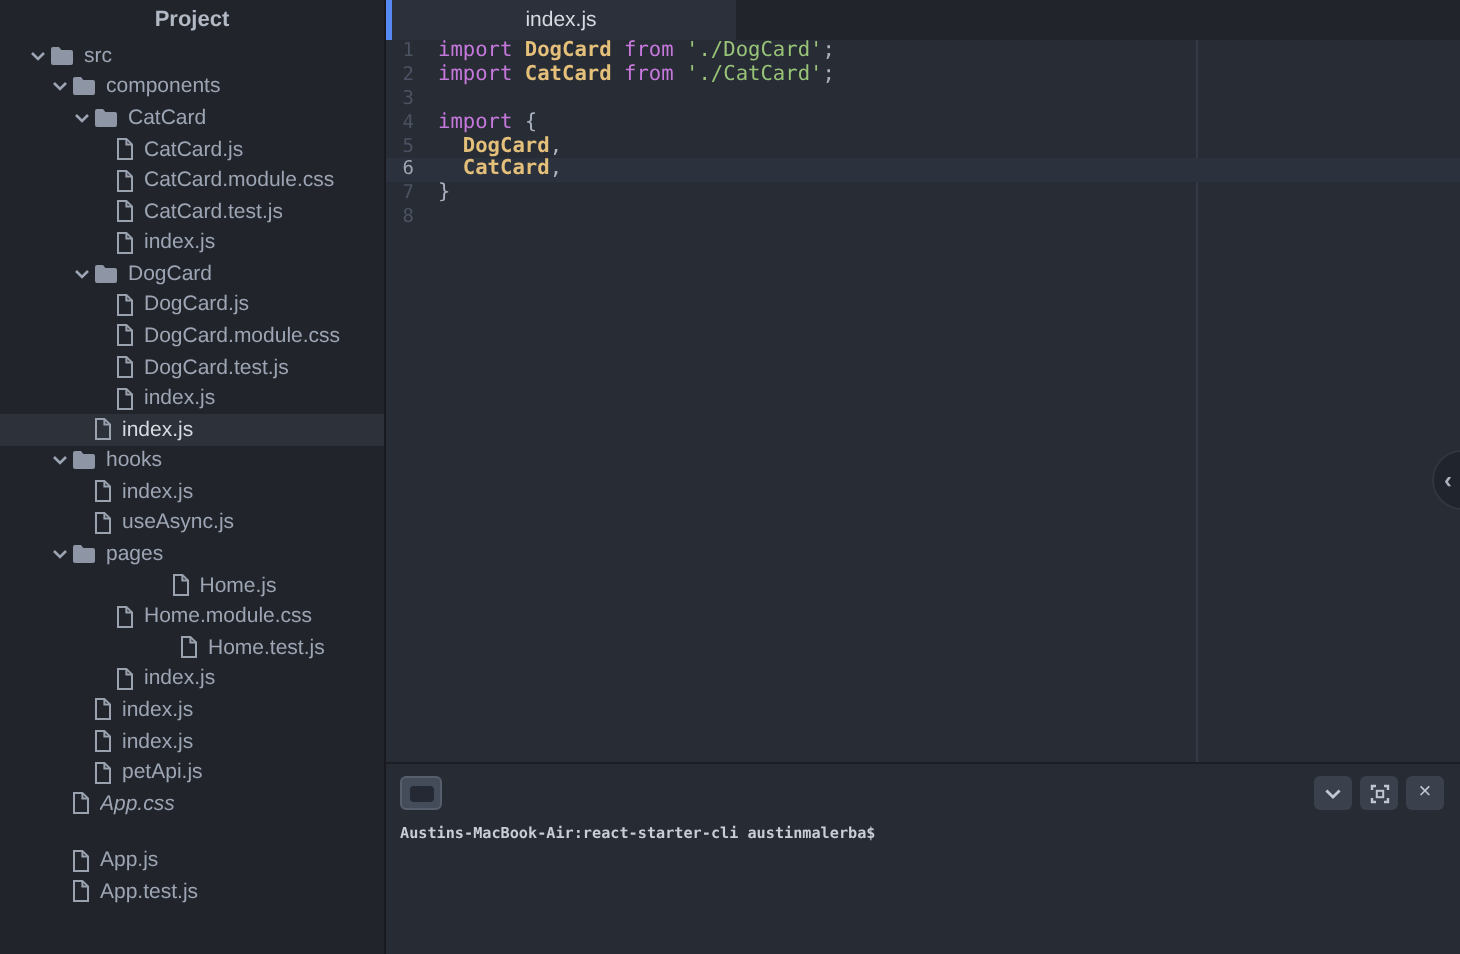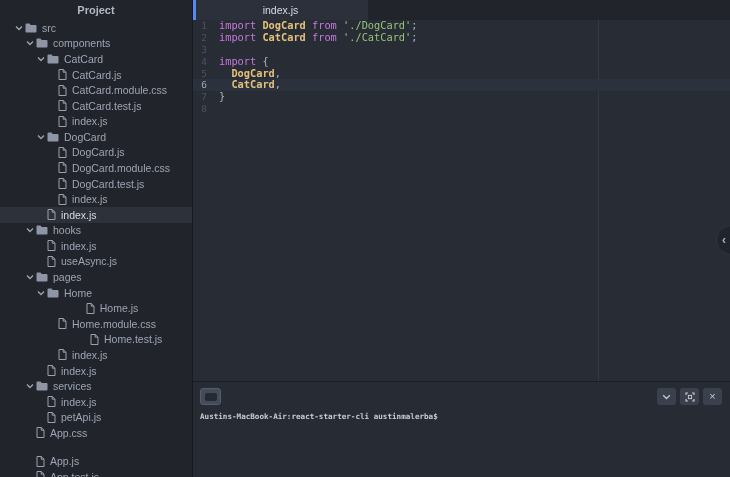--- a/index.html
+++ b/index.html
@@ -235,33 +235,20 @@
               <path d="M1 2.5 L4 5.5 L7 2.5" stroke="#9da5b4" stroke-width="1.3" fill="none"></path>
             </svg>
           </span>
           <span class="tree-icon">
             <svg width="12" height="10" viewBox="0 0 12 10">
               <path d="M0.5 1.5 a1 1 0 0 1 1 -1 h3 l1.2 1.5 h4.8 a1 1 0 0 1 1 1 v5.5 a1 1 0 0 1 -1 1 h-9 a1 1 0 0 1 -1 -1 z" fill="#8e96a6"></path>
             </svg>
           </span>
           <span class="tree-label">pages</span>
         </div>
-        <div class="tree-row" style="padding-left: 37px;">
-          <span class="tree-chevron">
-            <svg width="8" height="8" viewBox="0 0 8 8">
-              <path d="M1 2.5 L4 5.5 L7 2.5" stroke="#9da5b4" stroke-width="1.3" fill="none"></path>
-            </svg>
-          </span>
-          <span class="tree-icon">
-            <svg width="12" height="10" viewBox="0 0 12 10">
-              <path d="M0.5 1.5 a1 1 0 0 1 1 -1 h3 l1.2 1.5 h4.8 a1 1 0 0 1 1 1 v5.5 a1 1 0 0 1 -1 1 h-9 a1 1 0 0 1 -1 -1 z" fill="#8e96a6"></path>
-            </svg>
-          </span>
-          <span class="tree-label">Home</span>
-        </div>
         <div class="tree-row" style="padding-left: 32px; justify-content: center;">
           <span class="tree-icon">
             <svg width="9" height="11" viewBox="0 0 9 11">
               <path d="M1 0.5 h4.2 L8 3.2 v7.3 h-7 z" fill="none" stroke="#9aa1af" stroke-width="1"></path>
               <path d="M5.2 0.5 v2.7 h2.8" fill="none" stroke="#9aa1af" stroke-width="1"></path>
             </svg>
           </span>
           <span class="tree-label">Home.js</span>
         </div>
         <div class="tree-row" style="padding-left: 58px; text-align: center;">
@@ -293,52 +280,39 @@
         </div>
         <div class="tree-row" style="padding-left: 47px;">
           <span class="tree-icon">
             <svg width="9" height="11" viewBox="0 0 9 11">
               <path d="M1 0.5 h4.2 L8 3.2 v7.3 h-7 z" fill="none" stroke="#9aa1af" stroke-width="1"></path>
               <path d="M5.2 0.5 v2.7 h2.8" fill="none" stroke="#9aa1af" stroke-width="1"></path>
             </svg>
           </span>
           <span class="tree-label">index.js</span>
         </div>
-        <div class="tree-row" style="padding-left: 26px;">
-          <span class="tree-chevron">
-            <svg width="8" height="8" viewBox="0 0 8 8">
-              <path d="M1 2.5 L4 5.5 L7 2.5" stroke="#9da5b4" stroke-width="1.3" fill="none"></path>
-            </svg>
-          </span>
-          <span class="tree-icon">
-            <svg width="12" height="10" viewBox="0 0 12 10">
-              <path d="M0.5 1.5 a1 1 0 0 1 1 -1 h3 l1.2 1.5 h4.8 a1 1 0 0 1 1 1 v5.5 a1 1 0 0 1 -1 1 h-9 a1 1 0 0 1 -1 -1 z" fill="#8e96a6"></path>
-            </svg>
-          </span>
-          <span class="tree-label">services</span>
-        </div>
         <div class="tree-row" style="padding-left: 47px;">
           <span class="tree-icon">
             <svg width="9" height="11" viewBox="0 0 9 11">
               <path d="M1 0.5 h4.2 L8 3.2 v7.3 h-7 z" fill="none" stroke="#9aa1af" stroke-width="1"></path>
               <path d="M5.2 0.5 v2.7 h2.8" fill="none" stroke="#9aa1af" stroke-width="1"></path>
             </svg>
           </span>
           <span class="tree-label">index.js</span>
         </div>
         <div class="tree-row" style="padding-left: 47px;">
           <span class="tree-icon">
             <svg width="9" height="11" viewBox="0 0 9 11">
               <path d="M1 0.5 h4.2 L8 3.2 v7.3 h-7 z" fill="none" stroke="#9aa1af" stroke-width="1"></path>
               <path d="M5.2 0.5 v2.7 h2.8" fill="none" stroke="#9aa1af" stroke-width="1"></path>
             </svg>
           </span>
           <span class="tree-label">petApi.js</span>
         </div>
-        <div class="tree-row" style="padding-left: 36px;">
+        <div class="tree-row" style="padding-left: 36px; font-style: italic;">
           <span class="tree-icon">
             <svg width="9" height="11" viewBox="0 0 9 11">
               <path d="M1 0.5 h4.2 L8 3.2 v7.3 h-7 z" fill="none" stroke="#9aa1af" stroke-width="1"></path>
               <path d="M5.2 0.5 v2.7 h2.8" fill="none" stroke="#9aa1af" stroke-width="1"></path>
             </svg>
           </span>
           <span class="tree-label">App.css</span>
         </div>
         <div class="tree-row" style="padding-left: 36px; margin-top: 13px;">
           <span class="tree-icon">

